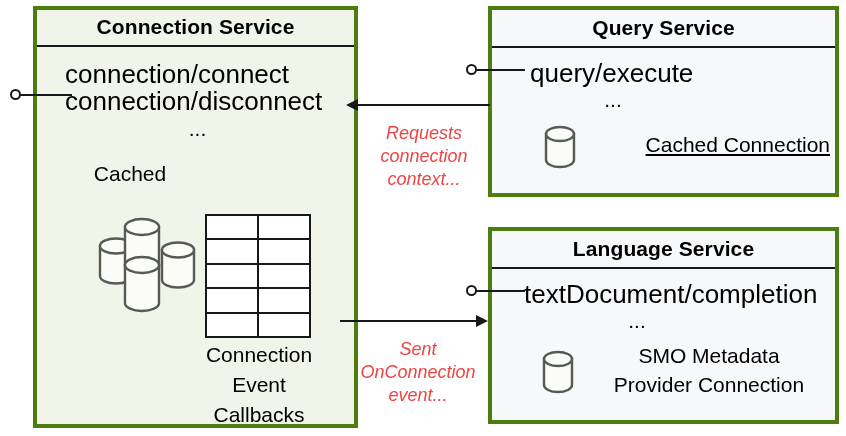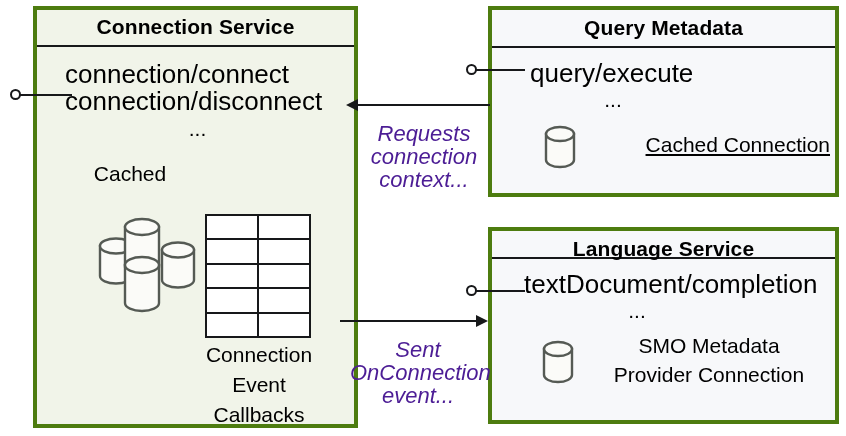--- a/index.html
+++ b/index.html
@@ -68,21 +68,21 @@
   #query-service .comp-body { height: 149px; margin-left: 6px; }
 
   #language-service {
     left: 488px;
     top: 227px;
     width: 351px;
     height: 197px;
     background: #f7f8fa;
   }
   #language-service .comp-header {
-    height: 28px;
+    height: 38px;
     line-height: 35px;
     font-size: 21px;
   }
   #language-service .comp-body { height: 155px; }
 
   
   .op-list {
     position: absolute;
     font-size: 26px;
     line-height: 27px;
@@ -130,24 +130,24 @@
     height: 0;
     border-top: 6px solid transparent;
     border-bottom: 6px solid transparent;
   }
   .arrow-head.left  { border-right: 12px solid #17181a; }
   .arrow-head.right { border-left: 12px solid #17181a; }
 
   .arrow-label {
     position: absolute;
     font-style: italic;
-    font-size: 22px;
+    font-size: 18px;
     line-height: 23px;
     text-align: center;
-    color: #4c1d95;
+    color: #ef4444;
   }
 
   
   .grid-table {
     position: absolute;
     border-collapse: collapse;
     background: #ffffff;
     table-layout: fixed;
   }
   .grid-table td {
@@ -226,21 +226,21 @@
       <div class="caption" style="left:140px; top:355px; width:164px;">Callbacks</div>
     </div>
   </div>
 
   <div class="lollipop" style="left:10px; top:84px; width:70px; height:22px;">
     <div class="ball" style="left:0px; top:5px;"></div>
     <div class="stem" style="left:10px; top:10px; width:52px;"></div>
   </div>
 
   <div class="component" id="query-service">
-    <div class="comp-header">Query Metadata</div>
+    <div class="comp-header">Query Service</div>
     <div class="comp-body">
 
       <div class="op-list" style="left:32px; top:12px;">query/execute</div>
 
       <div class="op-ellipsis" style="left:0; top:42px; width:230px;">...</div>
 
       <div class="db-icon" style="left:44px; top:74px; width:36px; height:50px;">
         <svg width="36" height="50" viewBox="0 0 36 50">
           <g fill="#fbfbf8" stroke="#555a54" stroke-width="2.4">
             <path d="M4 12 v26 a14 7 0 0 0 28 0 v-26 z"></path>

